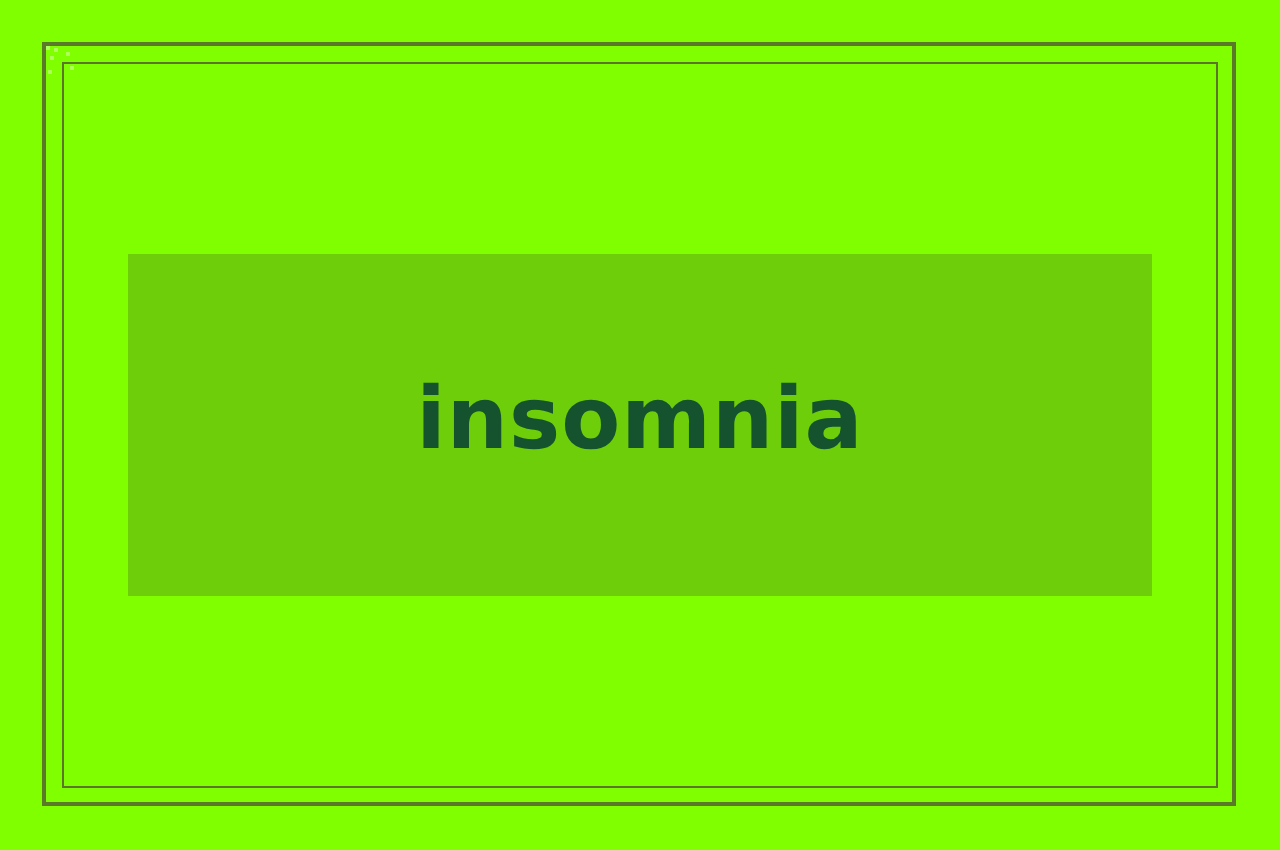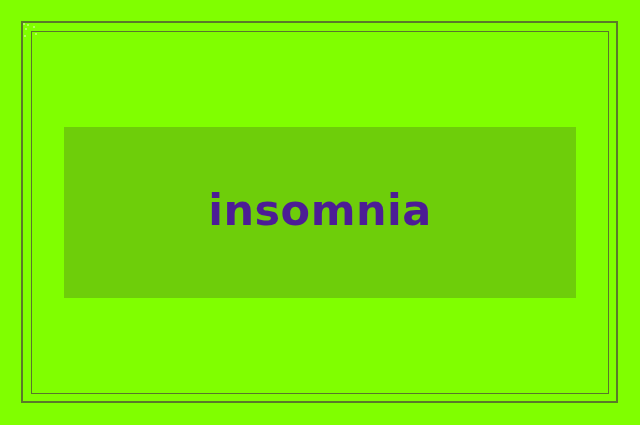--- a/index.html
+++ b/index.html
@@ -48,21 +48,21 @@
     left: 64px;
     top: 127px;
     width: 512px;
     height: 171px;
     background: #6ece0a;
     display: flex;
     align-items: center;
     justify-content: center;
   }
   .banner-text {
-    color: #4c1d95;
+    color: #14532d;
     font-family: "DejaVu Sans", sans-serif;
     font-weight: bold;
     font-size: 43px;
     line-height: 1;
     letter-spacing: 0.5px;
     white-space: nowrap;
     user-select: none;
     transform: translateY(-2px);
   }
 

